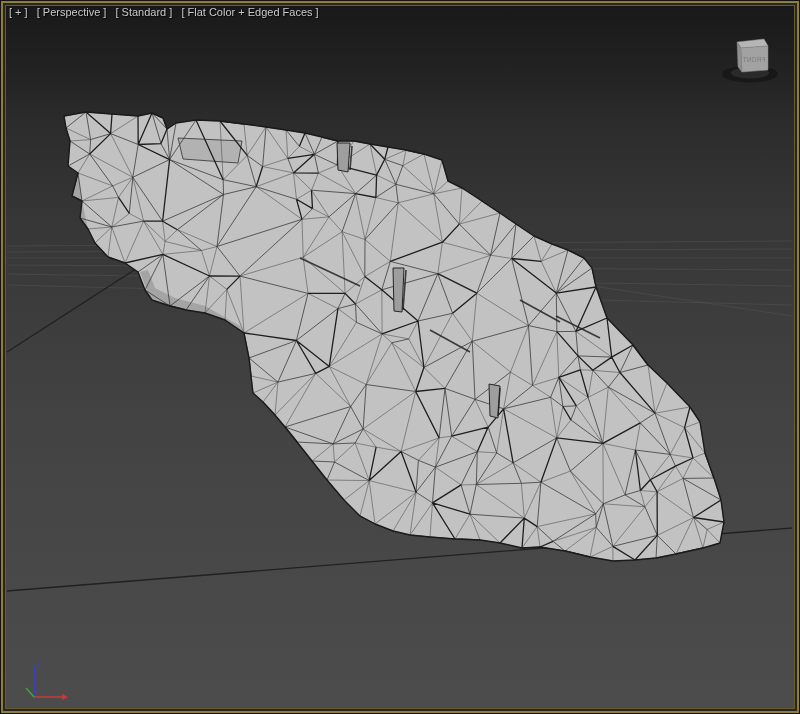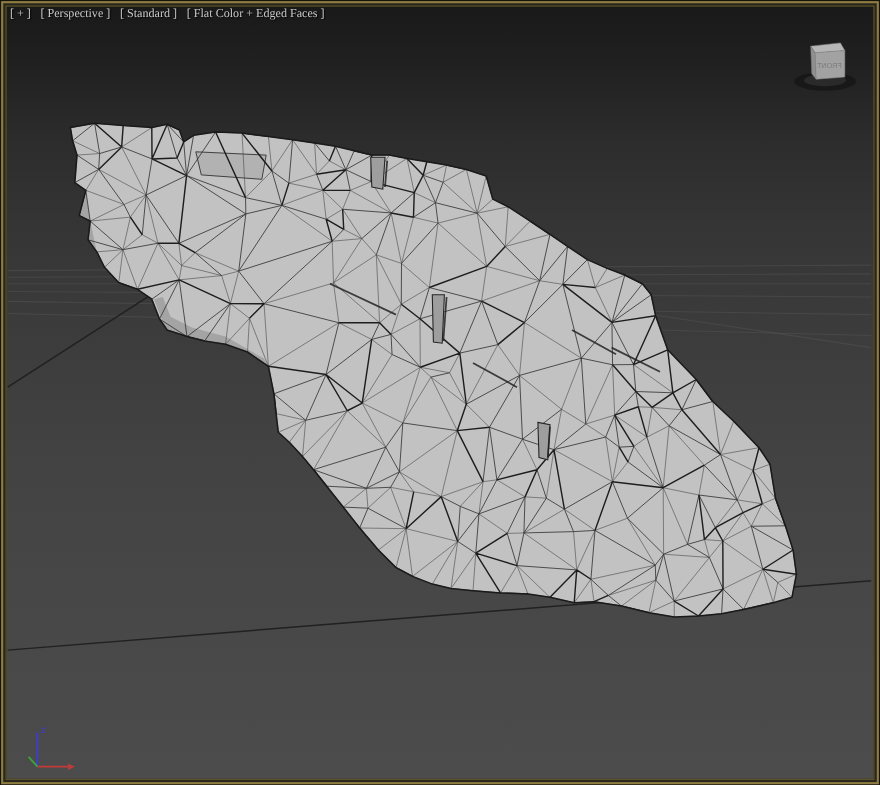--- a/index.html
+++ b/index.html
@@ -17,21 +17,21 @@
     z-index:0;
   }
   #scene{position:absolute;left:0;top:0;z-index:1;}
   .b-gap{position:absolute;inset:3px;border:2px solid #292720;z-index:5;pointer-events:none;}
   .b-outer{position:absolute;inset:1px;border:2px solid #8d7d40;z-index:6;pointer-events:none;}
   .b-inner{position:absolute;inset:5px;border:1px solid #675c2c;z-index:7;pointer-events:none;}
   .vp-label{
     position:absolute;left:9px;top:6px;z-index:8;
     font-size:11px;color:#c9c9c9;letter-spacing:0px;
     text-shadow:1px 1px 1px rgba(0,0,0,.8);
-    white-space:nowrap;cursor:default;font-family:Liberation Serif, serif;
+    white-space:nowrap;cursor:default;
   }
   .vp-label span{margin-right:6px;}
 </style>
 </head>
 <body>
 
 <div class="vp-bg"></div>
 
 <svg id="scene" width="800" height="714" viewBox="0 0 800 714">
   <g id="g-grid">

